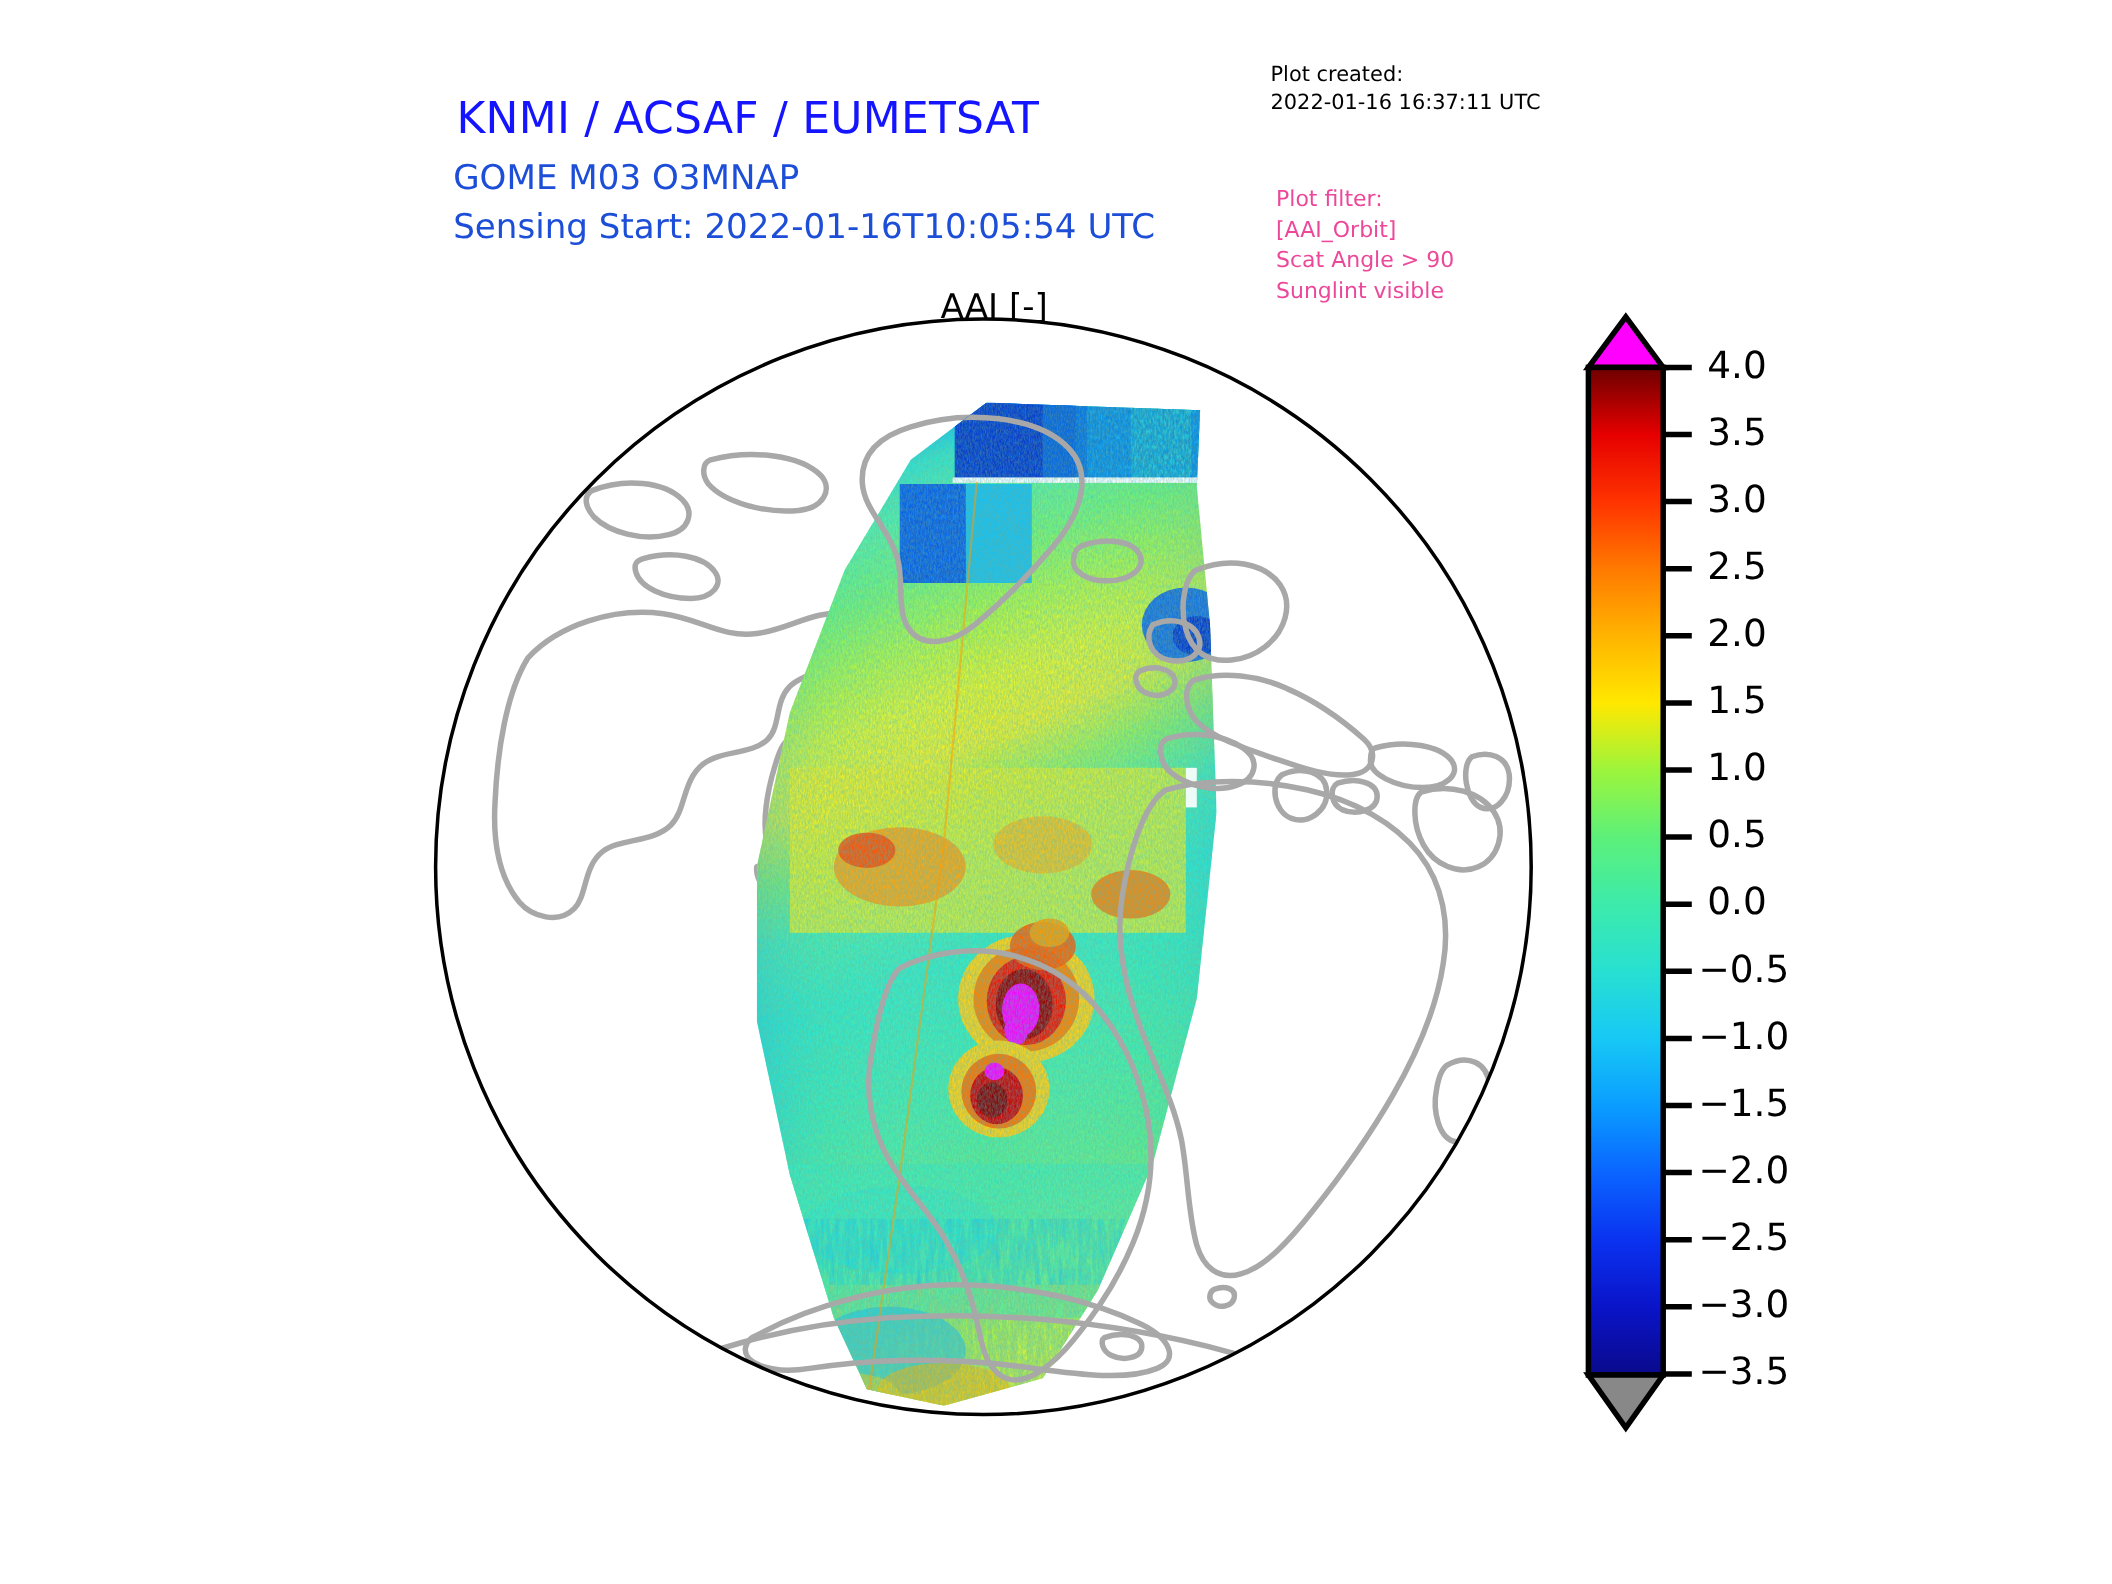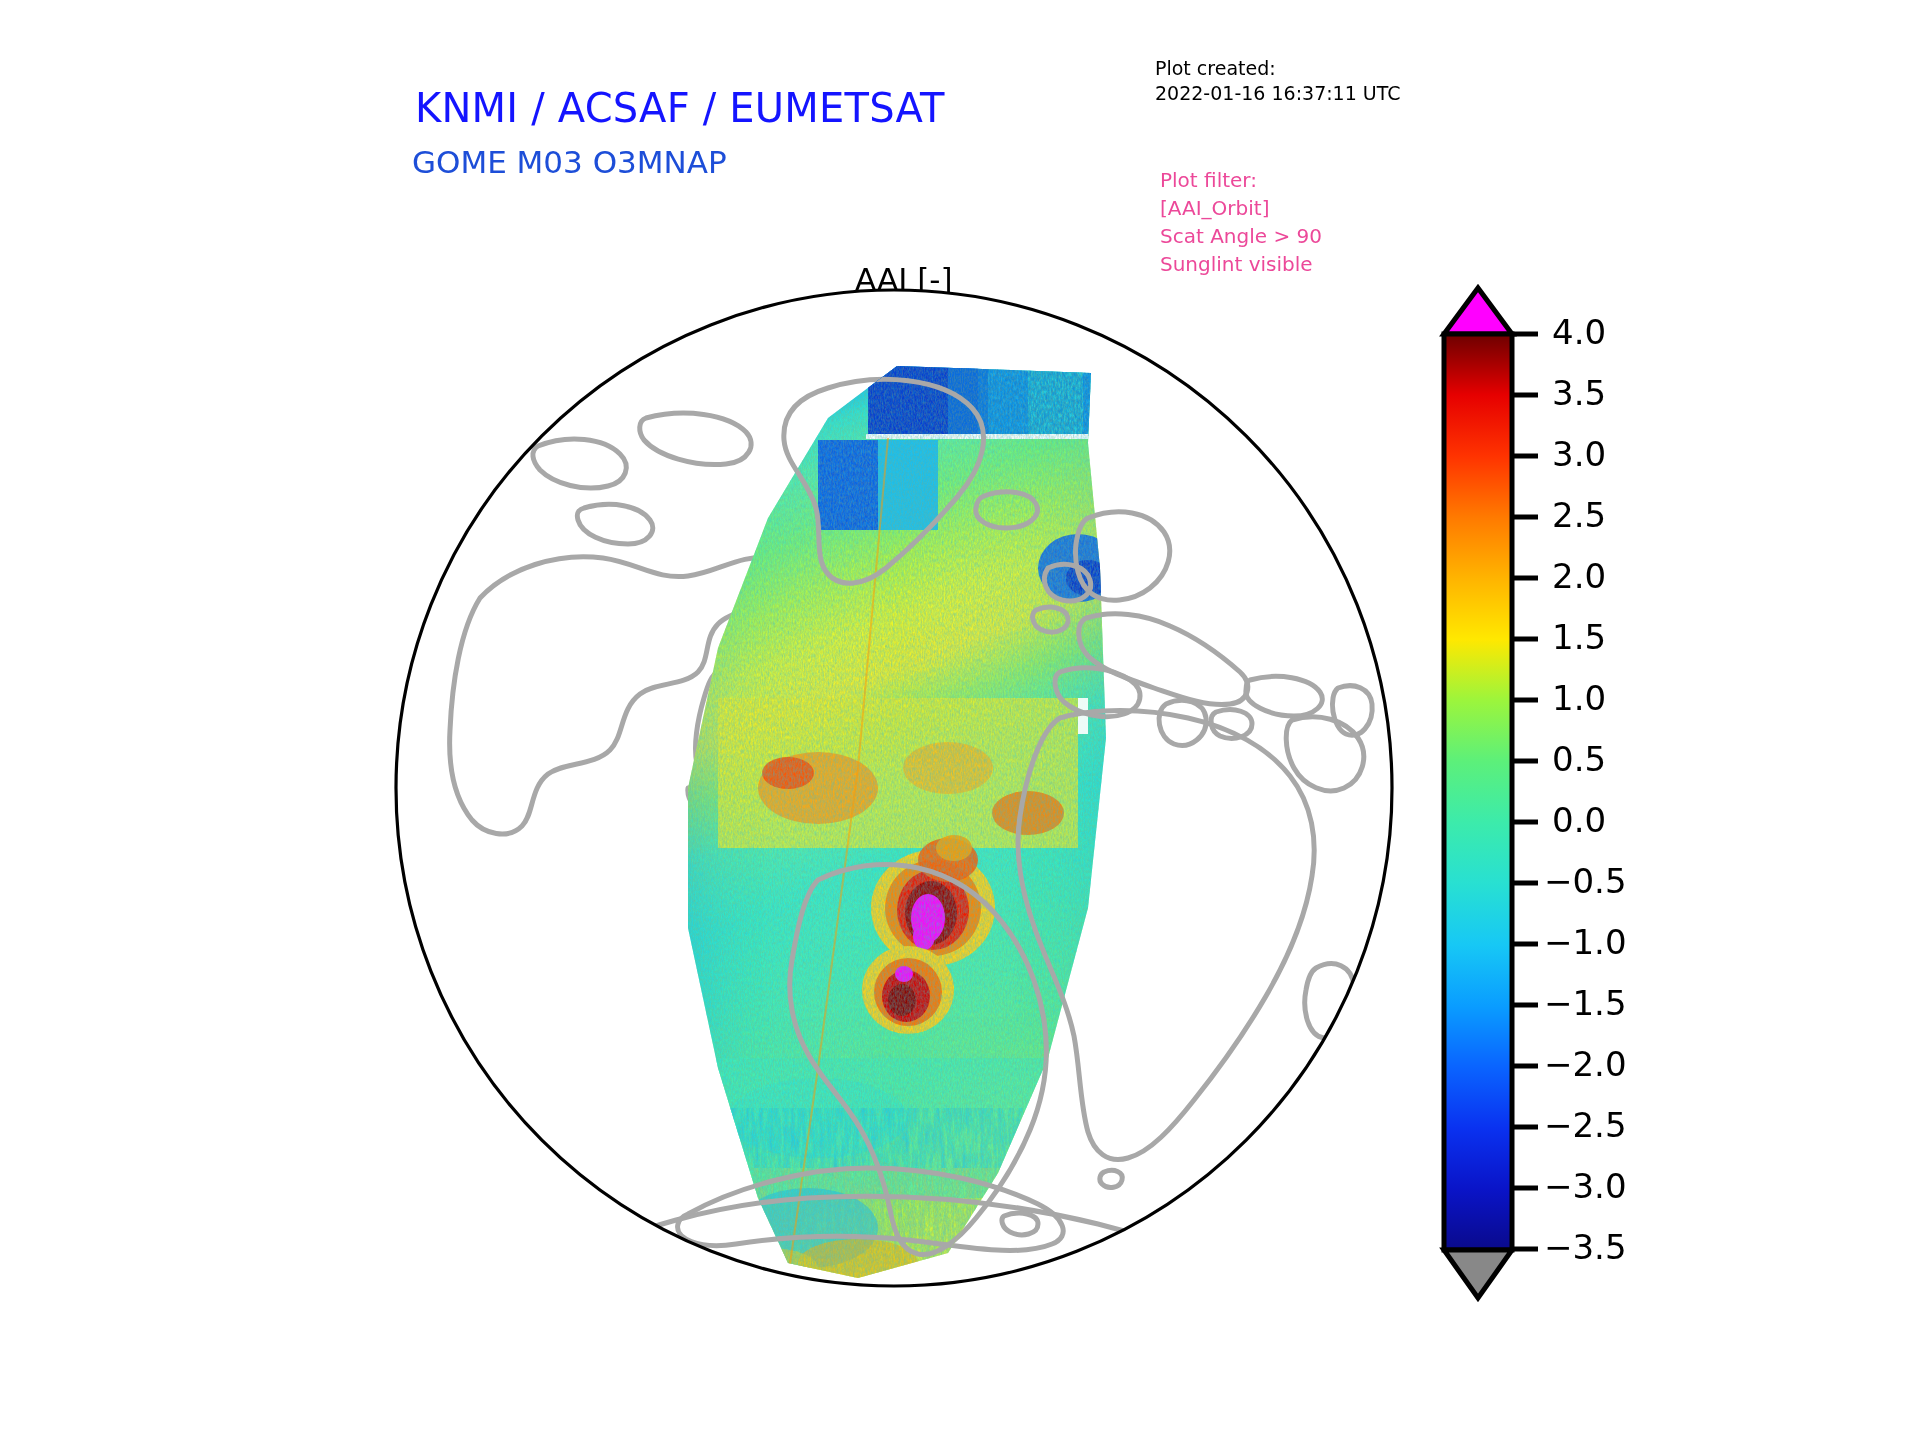--- a/index.html
+++ b/index.html
@@ -58,20 +58,21 @@
 
 <div class="abs" id="org-title">KNMI / ACSAF / EUMETSAT</div>
 
 <div class="abs" id="plot-created-block">
   <div>Plot created:</div>
   <div>2022-01-16 16:37:11 UTC</div>
 </div>
 
 <div class="abs" id="product-block">
   <div>GOME M03 O3MNAP</div>
+  <div>Sensing Start: 2022-01-16T10:05:54 UTC</div>
 </div>
 
 <div class="abs" id="quantity-title">AAI [-]</div>
 
 <div class="abs" id="filter-block">
   <div>Plot filter:</div>
   <div>[AAI_Orbit]</div>
   <div>Scat Angle &gt; 90</div>
   <div>Sunglint visible</div>
 </div>

